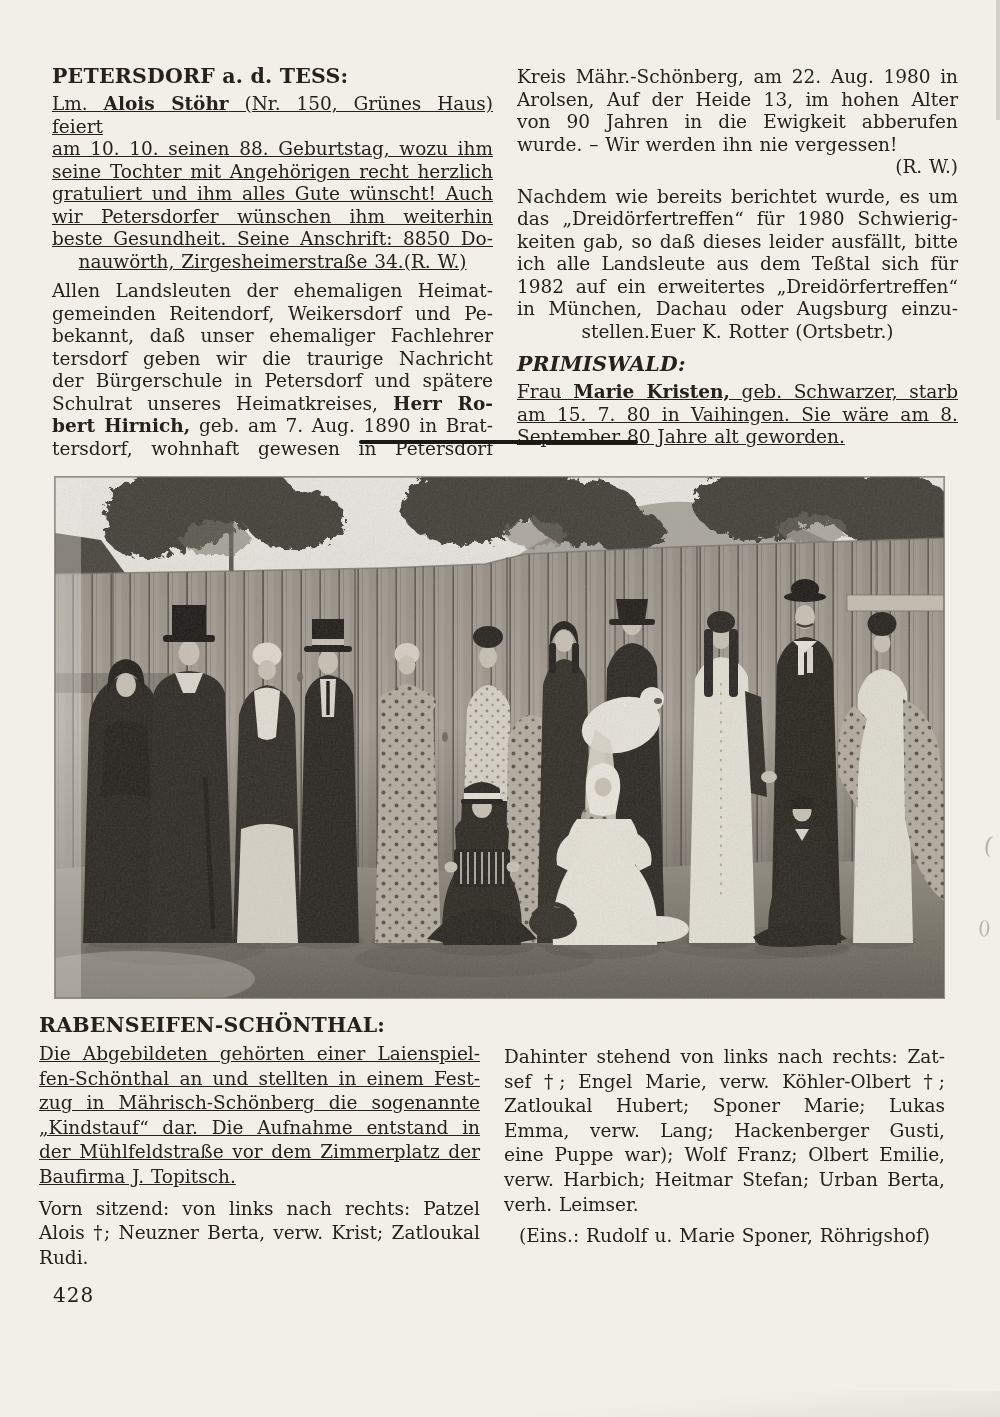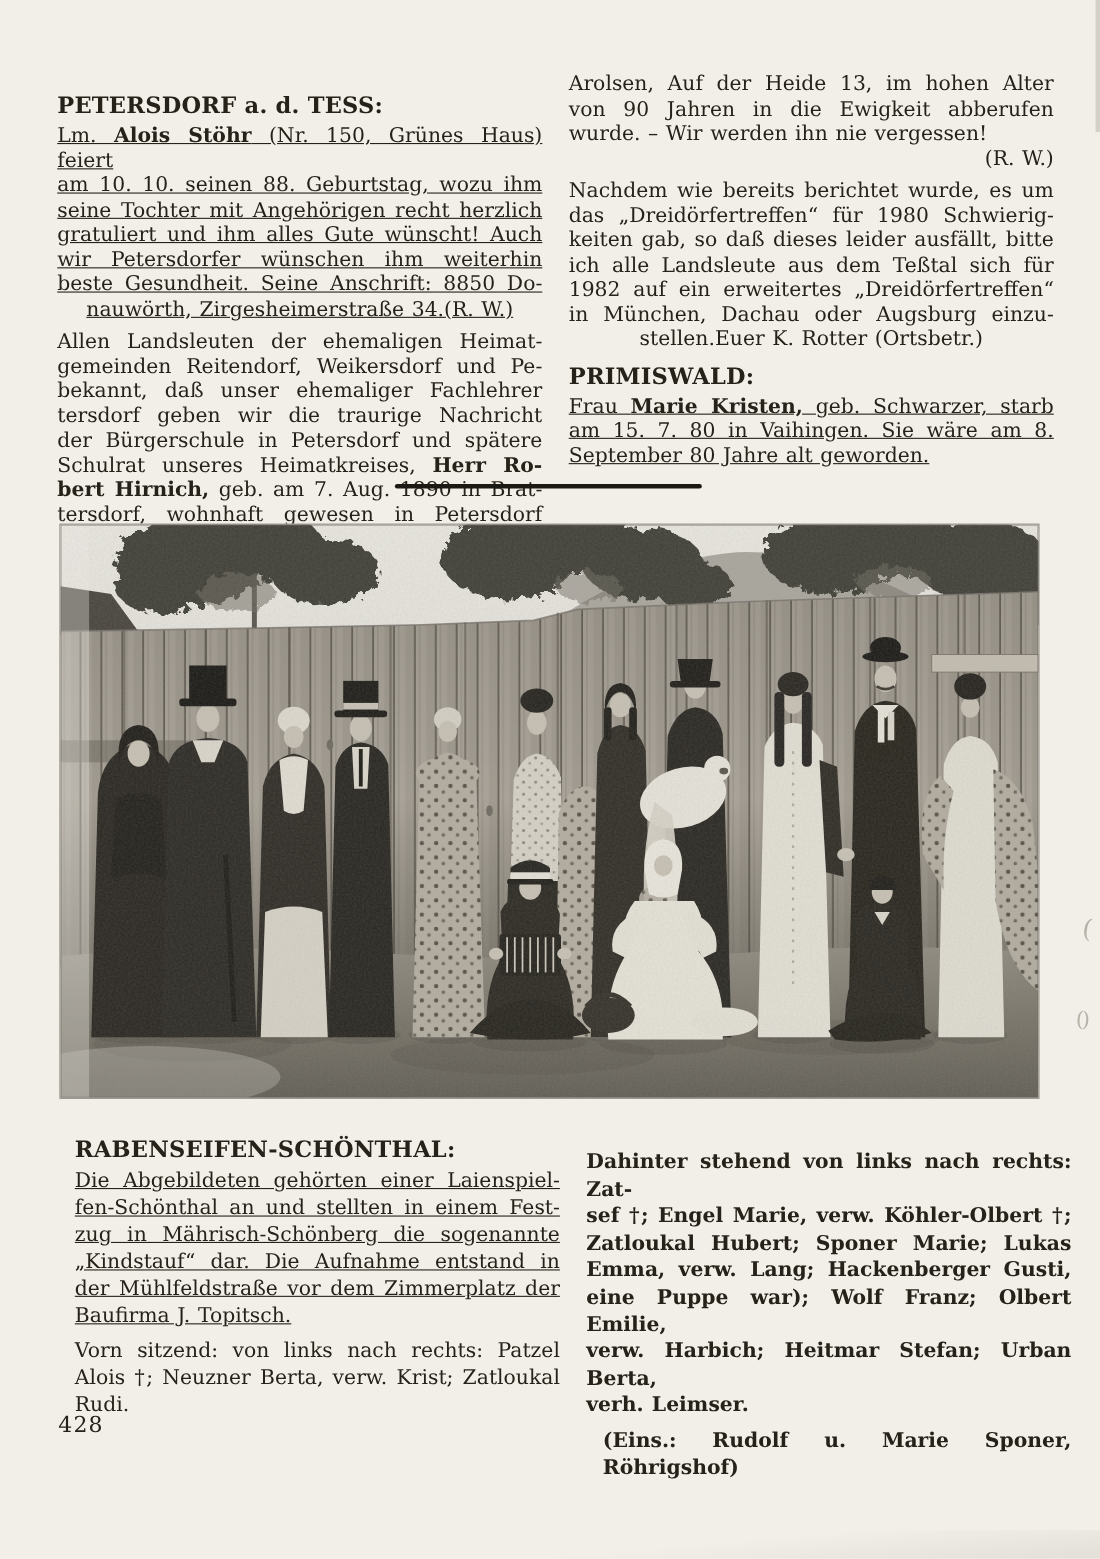--- a/index.html
+++ b/index.html
@@ -12,32 +12,32 @@
   }
   .page{position:relative;width:1000px;height:1417px;}
   .page::after{ 
     content:"";position:absolute;left:0;bottom:0;width:100%;height:26px;
     background:linear-gradient(175deg,rgba(0,0,0,0) 60%,rgba(90,85,75,0.10));
     pointer-events:none;
   }
   .edge-shade{position:absolute;right:0;top:1270;width:4px;height:120px;background:rgba(120,115,105,0.25);}
   .cols{position:absolute;display:flex;}
   .top-cols{left:52px;top:64px;width:906px;}
-  .cap-cols{left:68px;top:1013px;width:906px;}
+  .cap-cols{left:39px;top:1013px;width:906px;}
   .col{width:441px;}
   .col.right{margin-left:24px;}
   .top-cols .col.right{margin-top:2px;}
-  .cap-cols .col.right{margin-top:32px;font-weight:bold;}
+  .cap-cols .col.right{margin-top:32px;}
   .heading{
     font-weight:bold;font-size:20.5px;line-height:25px;
-    letter-spacing:0.2px;margin-bottom:4px;margin-top:20px;
+    letter-spacing:0.2px;margin-bottom:4px;
   }
   .col .para + .para{margin-top:7px;}
   .col .heading + .para{margin-top:2px;text-decoration:underline;}
-  .col .para + .heading{margin-top:9px;}
+  .col .para + .heading{margin-top:9px;font-style:italic;}
   .ln{
     font-size:18.5px;line-height:22.5px;
     text-align:justify;text-align-last:justify;
     word-spacing:1px;
   }
   .cap-cols .ln{line-height:24.6px;}
   .ln.l{text-align-last:left;}
   .ln.r{text-align-last:right;}
   .ln.sp{display:flex;justify-content:center;}
   .ln.ind{padding-left:15px;}
@@ -90,20 +90,21 @@
           <div class="ln j"><span>bekannt, daß unser ehemaliger Fachlehrer</span></div>
           <div class="ln j"><span>tersdorf geben wir die traurige Nachricht</span></div>
           <div class="ln j"><span>der Bürgerschule in Petersdorf und spätere</span></div>
           <div class="ln j"><span>Schulrat unseres Heimatkreises, </span><span class="b">Herr Ro-</span></div>
           <div class="ln j"><span class="b">bert Hirnich,</span><span> geb. am 7. Aug. 1890 in Brat-</span></div>
           <div class="ln j"><span>tersdorf, wohnhaft gewesen in Petersdorf</span></div>
         </div>
       </div>
     <div class="col right">
         <div class="para">
+          <div class="ln j"><span>Kreis Mähr.-Schönberg, am 22. Aug. 1980 in</span></div>
           <div class="ln j"><span>Arolsen, Auf der Heide 13, im hohen Alter</span></div>
           <div class="ln j"><span>von 90 Jahren in die Ewigkeit abberufen</span></div>
           <div class="ln l"><span>wurde. – Wir werden ihn nie vergessen!</span></div>
           <div class="ln r"><span>(R. W.)</span></div>
         </div>
         <div class="para">
           <div class="ln j"><span>Nachdem wie bereits berichtet wurde, es um</span></div>
           <div class="ln j"><span>das „Dreidörfertreffen“ für 1980 Schwierig-</span></div>
           <div class="ln j"><span>keiten gab, so daß dieses leider ausfällt, bitte</span></div>
           <div class="ln j"><span>ich alle Landsleute aus dem Teßtal sich für</span></div>

